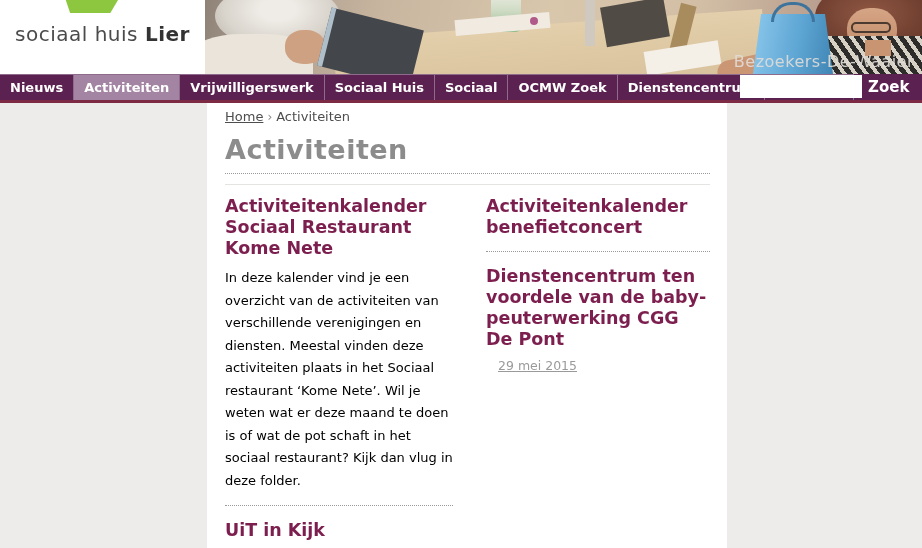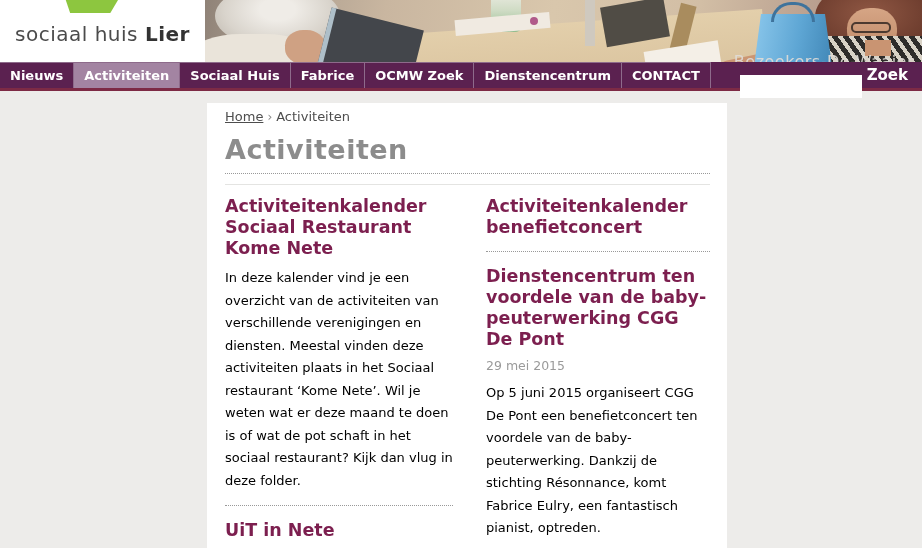--- a/index.html
+++ b/index.html
@@ -56,21 +56,21 @@
                 clip-path:polygon(10% 0,90% 0,100% 100%,0 100%); }
   .ph-handle  { left:566px; top:2px;  width:44px;  height:20px; border:3px solid #3e739c; border-bottom:none;
                 border-radius:22px 22px 0 0; }
   .photo-caption {
     position:absolute; right:8px; bottom:3px; font-size:16px;
     color:rgba(224,219,215,0.92); letter-spacing:0.5px; white-space:nowrap;
   }
 
   
   .nav {
-    position:absolute; left:0; top:62px; width:922px; height:29px;
+    position:absolute; left:0; top:74px; width:922px; height:29px;
     background:#5b2150; border-bottom:3px solid #7d2a45;
     display:flex; align-items:stretch;
   }
   .nav-item {
     display:block; padding:0 10px; line-height:26px; font-size:13px; font-weight:bold;
     color:#fff; text-decoration:none; white-space:nowrap;
     border-right:1px solid #8e6b8b; border-top:1px solid #8e6b8b;
   }
   .nav-item.active { background:#a384a2; }
   .nav-spacer { flex:1; }
@@ -100,21 +100,21 @@
 
   .columns { display:flex; margin-top:11px;justify-content:center; }
   .col-left  { width:228px; margin-right:33px; }
   .col-right { width:224px; }
   .col h2 {
     margin:0 0 8px 0; font-size:17.5px; line-height:21px; font-weight:bold; color:#7c1f4f;
   }
   .col h2 a { color:#7c1f4f; text-decoration:none; }
   .col p { margin:0; font-size:13px; line-height:22.5px; color:#000000; }
   .dotted-rule { border:none; border-top:1px dotted #999; margin:13px 0 14px 0; }
-  .article-date { font-size:12.5px; color:#9a9a9a; margin:2px 0 9px 0; }
+  .article-date { font-size:12.5px; color:#9a9a9a; margin:2px 0 9px 12px;text-decoration:underline; }
 </style>
 </head>
 <body>
 
 <a class="logo-panel">
   <span class="logo-green"></span>
   <span class="logo-text"><span>sociaal huis</span>&nbsp;<b>Lier</b></span>
 </a>
 
 <div class="photo">
@@ -138,22 +138,23 @@
   <div class="ph-neckR"></div>
   <div class="ph-arm"></div>
   <div class="ph-bag"></div>
   <div class="ph-handle"></div>
   <span class="photo-caption">Bezoekers-De-Waaier</span>
 </div>
 
 <nav class="nav">
   <a class="nav-item">Nieuws</a>
   <a class="nav-item active">Activiteiten</a>
+  <a class="nav-item">Vrijwilligerswerk</a>
   <a class="nav-item">Sociaal Huis</a>
-  <a class="nav-item">Fabrice</a>
+  <a class="nav-item">Sociaal</a>
   <a class="nav-item">OCMW Zoek</a>
   <a class="nav-item">Dienstencentrum</a>
   <a class="nav-item">CONTACT</a>
   <span class="nav-spacer"></span>
   <button class="nav-search-btn">Zoek</button>
 </nav>
 <input class="search-input" type="text" value="" style="">
 
 <main class="main">
   <div class="breadcrumb">
@@ -162,24 +163,23 @@
 
   <h1 class="page-title">Activiteiten</h1>
   <hr class="title-rule">
   <hr class="title-rule2">
 
   <div class="columns">
     <div class="col col-left">
       <h2><a>Activiteitenkalender Sociaal Restaurant Kome Nete</a></h2>
       <p>In deze kalender vind je een overzicht van de activiteiten van verschillende verenigingen en diensten. Meestal vinden deze activiteiten plaats in het Sociaal restaurant ‘Kome Nete’. Wil je weten wat er deze maand te doen is of wat de pot schaft in het sociaal restaurant? Kijk dan vlug in deze folder.</p>
       <hr class="dotted-rule">
-      <h2><a>UiT in Nete</a></h2>
+      <h2><a>UiT in Kijk</a></h2>
     </div>
 
     <div class="col col-right">
       <h2><a>Activiteitenkalender benefietconcert</a></h2>
       <hr class="dotted-rule">
       <h2><a>Dienstencentrum ten voordele van de baby-peuterwerking CGG De Pont</a></h2>
       <div class="article-date">29 mei 2015</div>
-      <p>Op 5 juni 2015 organiseert CGG De Pont een benefietconcert ten voordele van de baby-peuterwerking. Dankzij de stichting Résonnance, komt Fabrice Eulry, een fantastisch pianist, optreden.</p>
     </div>
   </div>
 </main>
 
 </body></html>

